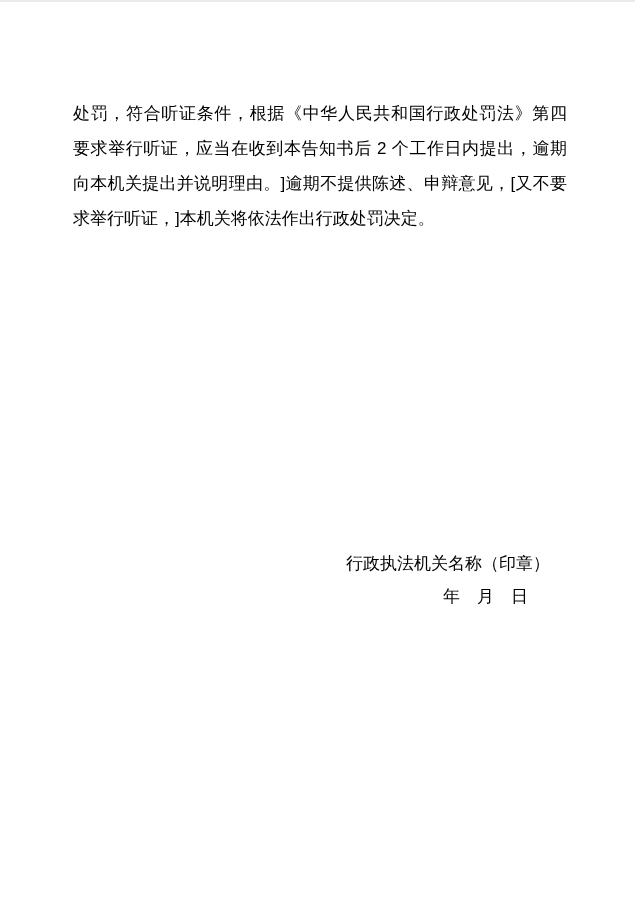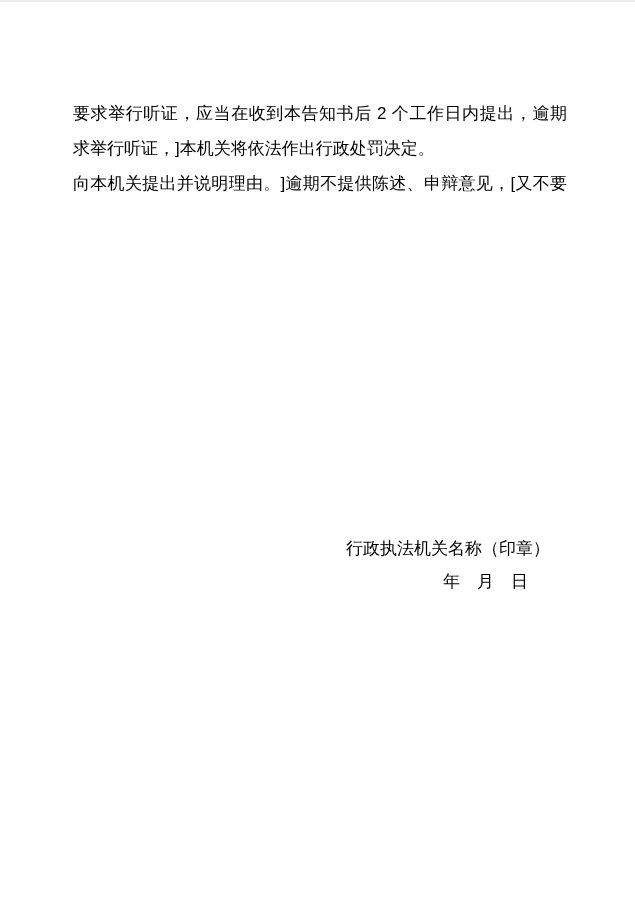--- a/index.html
+++ b/index.html
@@ -56,42 +56,43 @@
   .fill {
     display: inline-block;
     width: 104px;
     height: 14px;
     border-bottom: 2px solid #7a7a7a;
     vertical-align: baseline;
   }
   
   .signature {
     position: absolute;
-    top: 530px;
+    top: 545px;
     left: 0;
     right: 85px;
     font-size: 17px;
     line-height: 33px;
     text-align: right;
     color: #000000;
   }
   .sig-date {
     padding-right: 22px;
     margin-left: 28px;
   }
 </style>
 </head>
 <body>
 
 <div class="page">
 
   <div class="paragraph">
+    <div class="pline">处罚，符合听证条件，根据《中华人民共和国行政处罚法》第四</div>
     <div class="pline">要求举行听证，应当在收到本告知书后 2 个工作日内提出，逾期</div>
+    <div class="pline">向本机关提出并说明理由。]逾期不提供陈述、申辩意见，[又不要</div>
     <div class="pline last">求举行听证，]本机关将依法作出行政处罚决定。</div>
-    <div class="pline">向本机关提出并说明理由。]逾期不提供陈述、申辩意见，[又不要</div>
   </div>
 
 
   <div class="signature">
     <div class="sig-agency">行政执法机关名称（印章）</div>
     <div class="sig-date">年　月　日</div>
   </div>
 
 </div>
 

